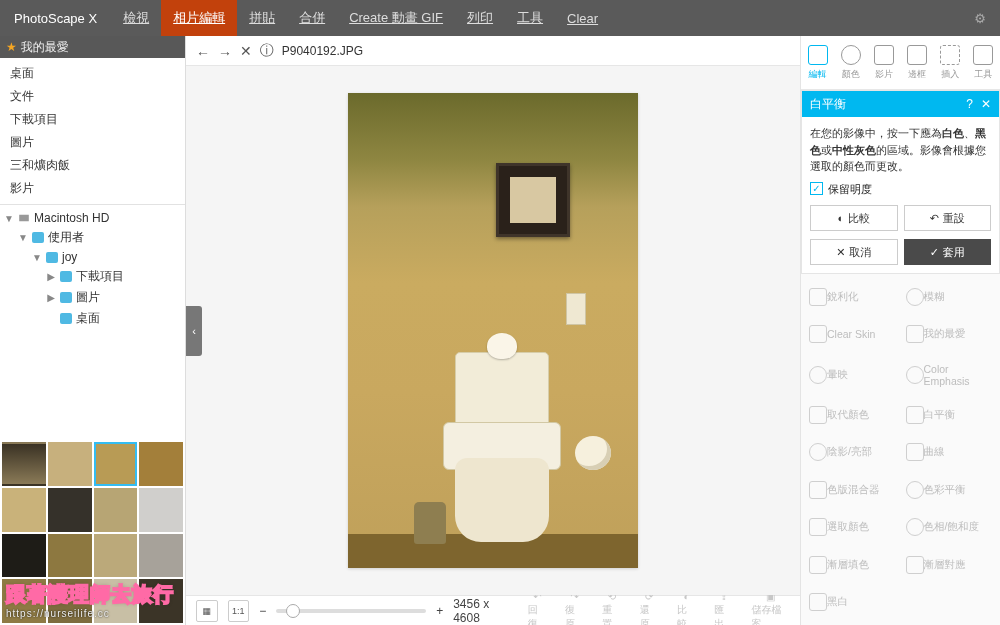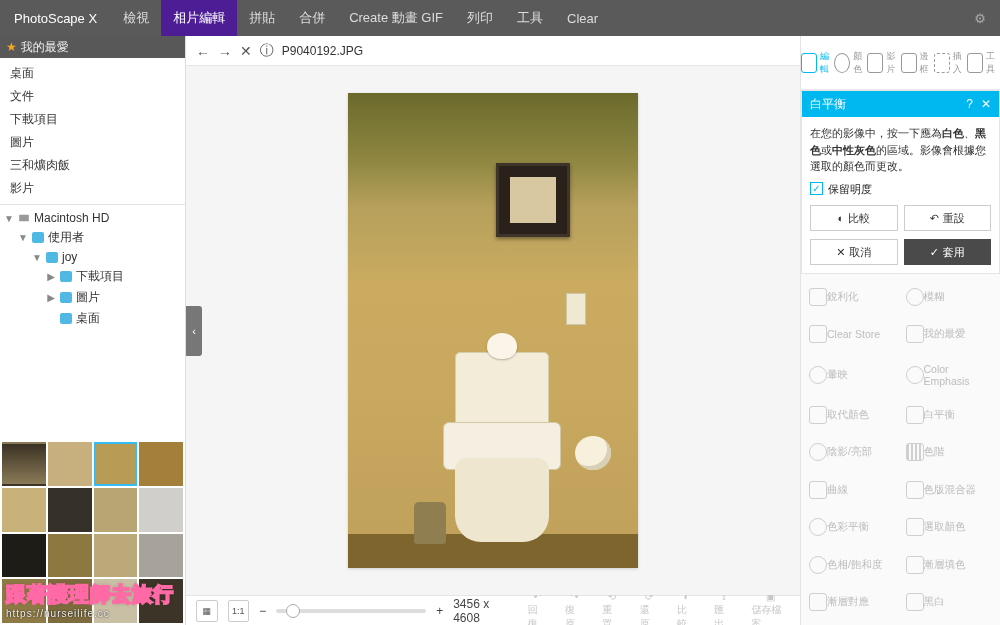--- a/index.html
+++ b/index.html
@@ -1,22 +1,22 @@
 <!DOCTYPE html>
 <html><head>
 <meta charset="utf-8">
 <style>
 * { margin:0; padding:0; box-sizing:border-box; font-family:"PingFang TC","Microsoft JhengHei",sans-serif; -webkit-font-smoothing:antialiased; }
 body { width:1000px; height:625px; overflow:hidden; background:#f0f0f0; position:relative; }
 
 
 .topbar { height:36px; background:#5a5a5a; display:flex; align-items:center; padding:0 14px; color:#ddd; font-size:13px; }
 .brand { color:#fff; font-weight:500; margin-right:14px; }
-.tab { padding:16px 12px; height:36px; display:flex; align-items:center; cursor:pointer; }
-.tab.active { background:#4c1d95; color:#fff; }
+.tab { padding:16px 12px; height:36px; display:flex; align-items:center; cursor:pointer;text-decoration:underline; }
+.tab.active { background:#c2410c; color:#fff; }
 .gear { margin-left:auto; opacity:.6; }
 
 
 .shell { display:flex; height:589px; }
 
 
 .sidebar { width:186px; background:#fff; border-right:1px solid #ddd; display:flex; flex-direction:column; font-size:12px; color:#333; }
 .favbar { background:#585858; color:#eee; height:22px; display:flex; align-items:center; padding:0 6px; gap:4px; }
 .favbar .star { color:#f5a623; }
 .quick { padding:4px 0; }
@@ -68,21 +68,21 @@
 .status { height:30px; background:#fff; border-top:1px solid #e6e6e6; display:flex; align-items:center; padding:0 10px; gap:10px; font-size:12px; color:#444; }
 .slider { flex:0 0 150px; height:4px; background:#ddd; border-radius:2px; position:relative; }
 .slider .knob { position:absolute; left:10px; top:-5px; width:14px; height:14px; background:#fff; border:1px solid #aaa; border-radius:50%; }
 .minichip { width:22px; height:22px; border:1px solid #ccc; display:flex; align-items:center; justify-content:center; font-size:9px; color:#555; border-radius:2px; cursor:pointer; }
 .botacts { margin-left:auto; display:flex; gap:18px; color:#c7c7c7; font-size:10px; align-items:center; }
 .ba { display:flex; flex-direction:column; align-items:center; gap:1px; }
 
 
 .rtool { width:200px; background:#fafafa; border-left:1px solid #e4e4e4; display:flex; flex-direction:column; }
 .rtabs { height:54px; display:flex; align-items:center; justify-content:space-around; background:#fff; border-bottom:1px solid #e7e7e7; }
-.rtab { display:flex; flex-direction:row; align-items:center; font-size:9px; color:#999; gap:3px; cursor:pointer; }
+.rtab { display:flex; flex-direction:column; align-items:center; font-size:9px; color:#999; gap:3px; cursor:pointer; }
 .rtab.on { color:#00b8f0; }
 .rtab .ric { width:20px; height:20px; border:1.5px solid currentColor; border-radius:3px; }
 .rtab:nth-child(2) .ric{border-radius:50%;}
 .rtab:nth-child(5) .ric{border-style:dashed;}
 
 .panel { background:#fff; border:1px solid #e5e5e5; margin:0; }
 .phead { background:#00b8f0; color:#fff; height:26px; display:flex; align-items:center; padding:0 8px; font-size:12px; justify-content:space-between; }
 .phead .pctl { display:flex; gap:8px; font-size:12px; }
 .pbody { padding:8px; font-size:11px; color:#333; line-height:1.5; }
 .chk { display:flex; align-items:center; gap:5px; margin-top:6px; font-size:11px; color:#222; }
@@ -319,21 +319,21 @@
       <div class="ag">
           <span class="ai"></span>
           <span>銳利化</span>
         </div>
       <div class="ag">
           <span class="ai circ"></span>
           <span>模糊</span>
         </div>
       <div class="ag">
           <span class="ai"></span>
-          <span>Clear Store</span>
+          <span>Clear Skin</span>
         </div>
       <div class="ag">
           <span class="ai"></span>
           <span>我的最愛</span>
         </div>
       <div class="ag">
           <span class="ai circ"></span>
           <span>暈映</span>
         </div>
       <div class="ag">
@@ -344,24 +344,20 @@
           <span class="ai"></span>
           <span>取代顏色</span>
         </div>
       <div class="ag">
           <span class="ai"></span>
           <span>白平衡</span>
         </div>
       <div class="ag">
           <span class="ai circ"></span>
           <span>陰影/亮部</span>
-        </div>
-      <div class="ag">
-          <span class="ai bars"></span>
-          <span>色階</span>
         </div>
       <div class="ag">
           <span class="ai"></span>
           <span>曲線</span>
         </div>
       <div class="ag">
           <span class="ai"></span>
           <span>色版混合器</span>
         </div>
       <div class="ag">

